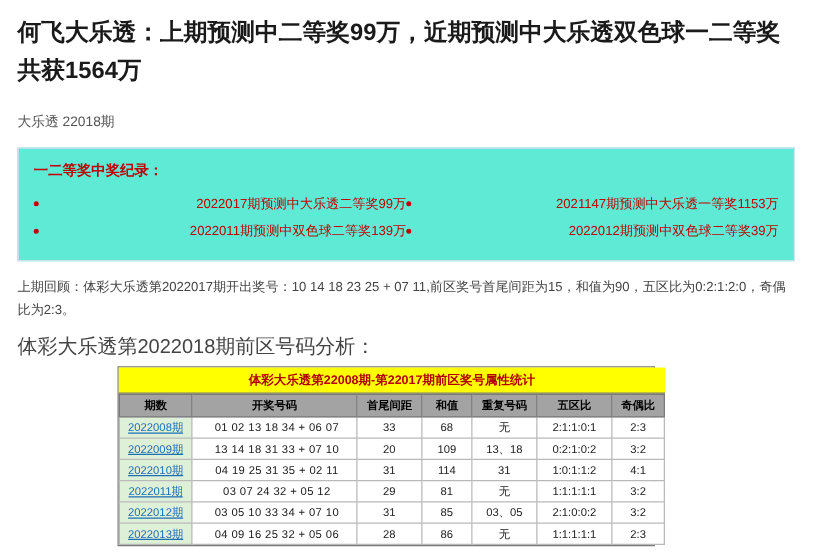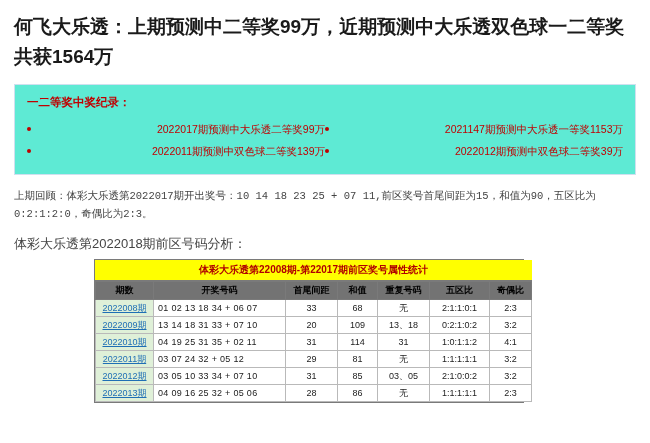--- a/index.html
+++ b/index.html
@@ -73,25 +73,24 @@
     width: 4px;
     height: 4px;
     background: #c00000;
     border-radius: 50%;
   }
   .para {
     margin-top: 12px;
     font-size: 10.5px;
     color: #444;
     line-height: 18px;
-    font-family: Liberation Mono, monospace;
   }
   .para2 {
     margin-top: 12px;
-    font-size: 13px;
+    font-size: 16px;
     color: #444;
     line-height: 18px;
   }
   .table-wrap {
     margin-top: 6px;
     width: 430px;
     margin-left: 80px;
     border: 1px solid #7a7a7a;
     box-sizing: border-box;
   }
@@ -104,21 +103,21 @@
   table.stats caption {
     background: #ffff00;
     color: #b00000;
     font-weight: bold;
     font-size: 10px;
     padding: 3px 0;
     border-bottom: 1px solid #7a7a7a;
     text-align: center;
   }
   table.stats th {
-    background: #737373;
+    background: #a3a3a3;
     color: #000;
     font-weight: bold;
     border: 1px solid #7a7a7a;
     padding: 2px 1px;
     text-align: center;
     line-height: 13px;
   }
   table.stats td {
     border: 1px solid #b9b9b9;
     padding: 1px 0;
@@ -130,38 +129,39 @@
   table.stats td.issue {
     color: #1f6fb5;
     text-decoration: underline;
     background: #dff0d8;
     white-space: nowrap;
   }
   table.stats td.nums {
     color: #1a1a1a;
     letter-spacing: 0.3px;
     white-space: nowrap;
-    text-align: left;
+    text-align: center;
     padding-left: 4px;
   }
   .col-issue { width: 58px; }
   .col-nums { width: 132px; }
   .col-gap { width: 52px; }
   .col-sum { width: 40px; }
   .col-rep { width: 52px; }
   .col-five { width: 60px; }
   .col-odd { width: 42px; }
 </style>
 </head>
 <body>
 
 <div class="page">
 
   <h1 class="title">何飞大乐透：上期预测中二等奖99万，近期预测中大乐透双色球一二等奖共获1564万</h1>
 
+  <div class="subtitle">大乐透 22018期</div>
 
   <div class="record-box">
     <div class="record-title">一二等奖中奖纪录：</div>
     <div class="record-grid">
       <div class="record-col">
         <div class="record-item">2022017期预测中大乐透二等奖99万</div>
         <div class="record-item">2022011期预测中双色球二等奖139万</div>
       </div>
       <div class="record-col">
         <div class="record-item">2021147期预测中大乐透一等奖1153万</div>

